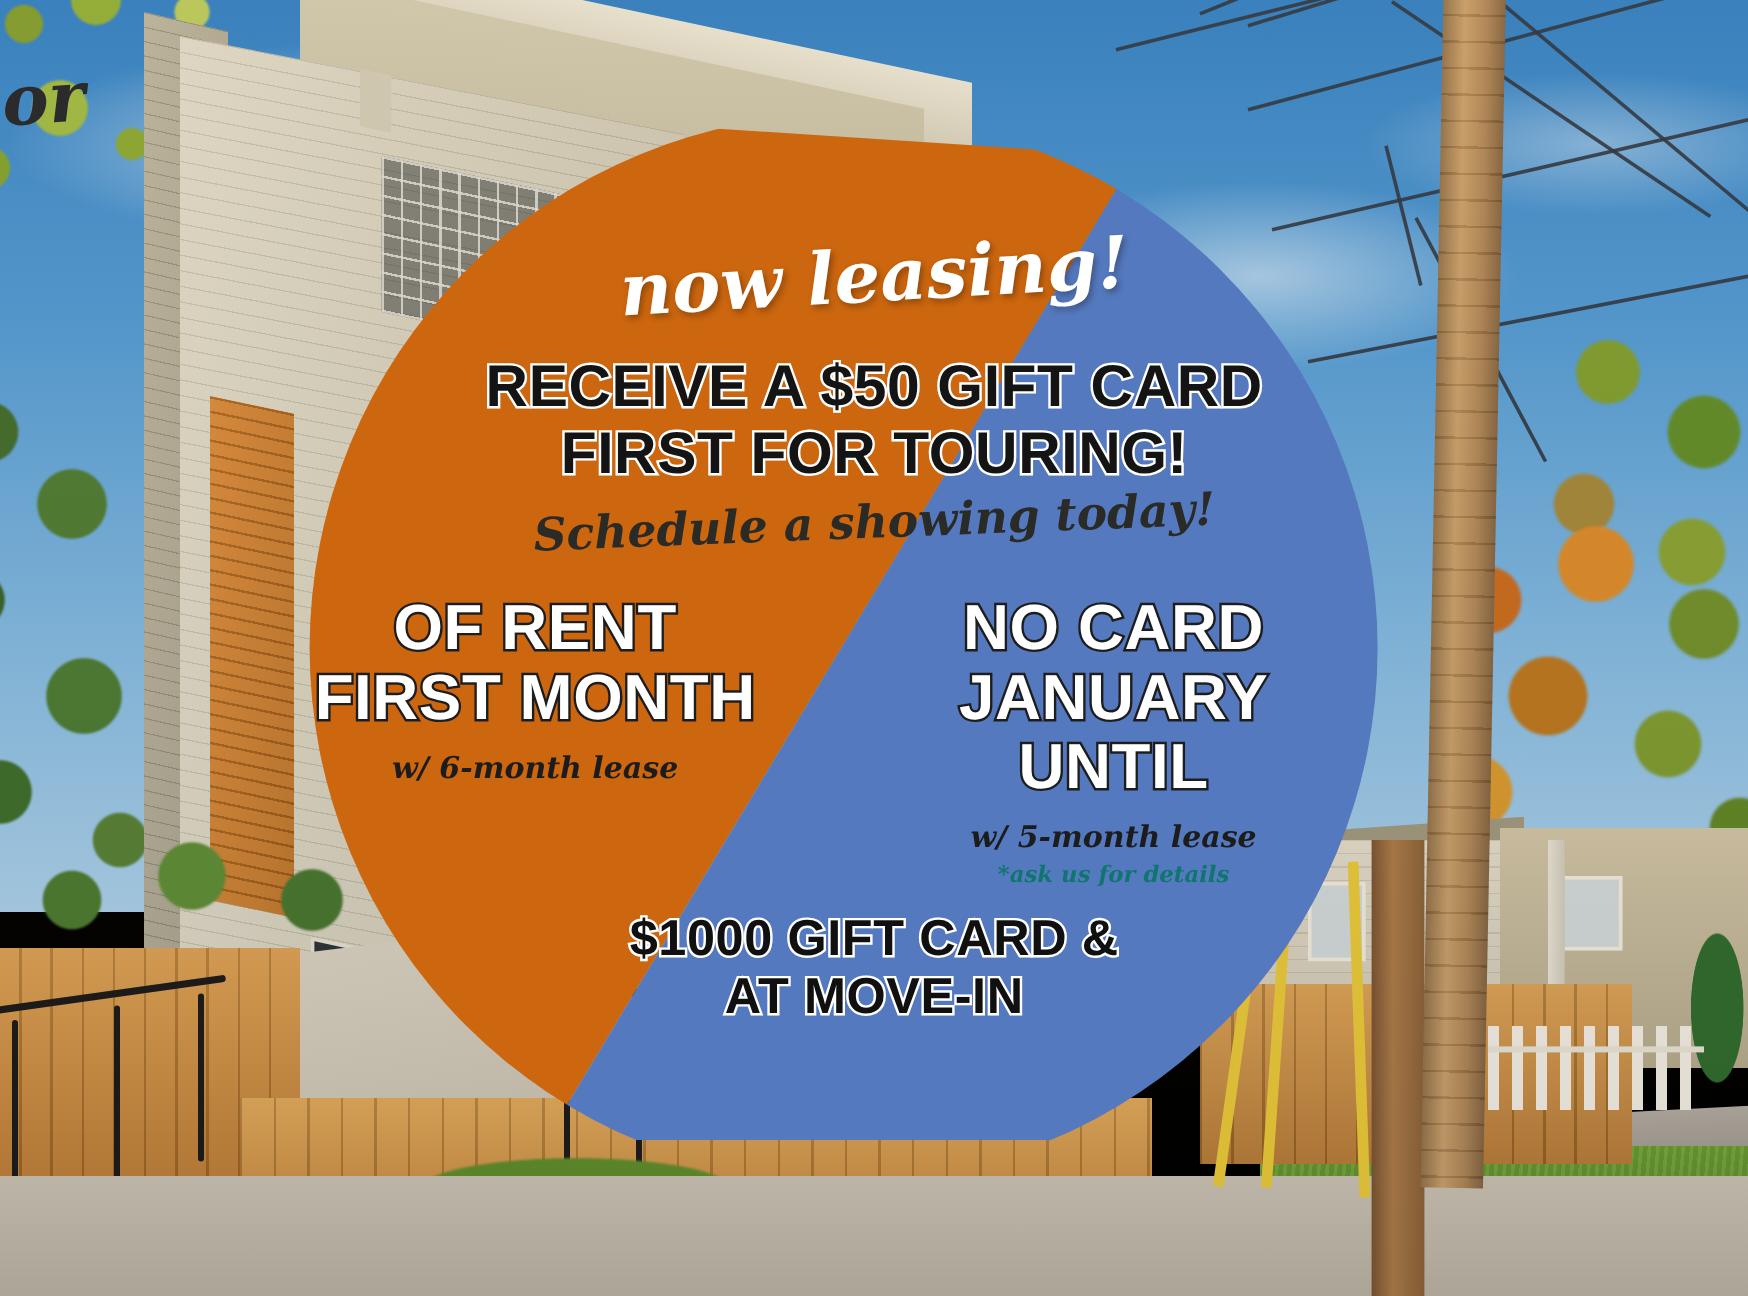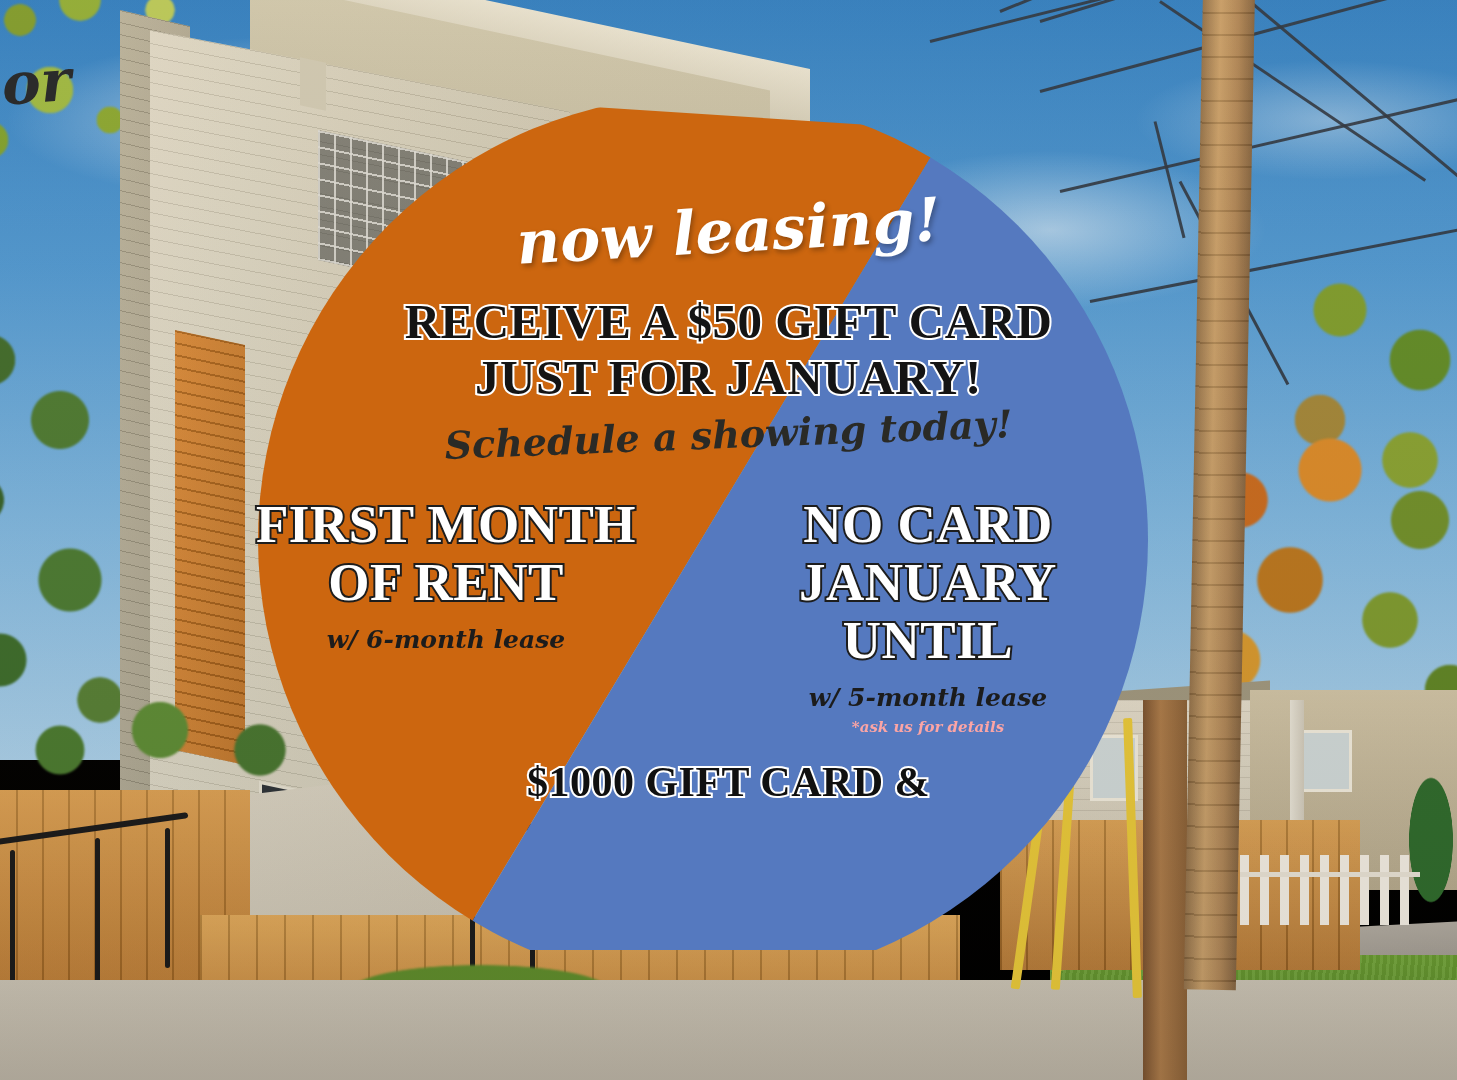--- a/index.html
+++ b/index.html
@@ -262,21 +262,21 @@
   
   .brandwrap{position:absolute;left:0;top:0;width:1457px;height:1080px;}
 
   
   .txt{position:absolute;width:100%;text-align:center;left:0;}
   .script{
     font-family:"DejaVu Serif",serif;
     font-style:italic;font-weight:700;
   }
   .blk{
-    font-family:Liberation Serif, serif;
+    font-family:Liberation Sans, sans-serif;
     font-weight:700;letter-spacing:.5px;
   }
 
   .t-now{
     top:196px;font-size:60px;color:#ffffff;
     text-shadow:2px 3px 5px rgba(0,0,0,.30);
     transform:rotate(-3.2deg);
   }
   .t-receive{
     top:294px;font-size:49px;line-height:56px;color:#141414;
@@ -294,21 +294,21 @@
   .col-left{position:absolute;left:236px;top:495px;width:420px;text-align:center;}
   .col-right{position:absolute;left:778px;top:495px;width:300px;text-align:center;}
   .big{
     font-size:53px;line-height:58px;color:#ffffff;
     -webkit-text-stroke:4px #1d1d1d;paint-order:stroke fill;
   }
   .sub{
     font-size:25px;color:#1c1c1c;margin-top:14px;
   }
   .subsm{
-    font-size:15px;color:#fca5a5;margin-top:6px;
+    font-size:19px;color:#0f766e;margin-top:6px;
   }
 
   .t-bottom{
     top:758px;font-size:42px;line-height:48px;color:#101010;
     -webkit-text-stroke:4px #ffffff;paint-order:stroke fill;
   }
 </style>
 </head>
 <body>
 
@@ -396,38 +396,39 @@
 
         <path id="petal-blue" d="M 947,130 L 455,950 L 1290,950 L 1290,130 Z" fill="#5579BF"></path>
       </g>
     </svg>
   </div>
 
   <div class="txt script t-now">now leasing!</div>
 
   <div class="txt blk t-receive">
     <div>RECEIVE A $50 GIFT CARD</div>
-    <div>JUST FOR JANUARY!</div>
+    <div>FIRST FOR TOURING!</div>
   </div>
 
   <div class="txt script t-schedule">Schedule a showing today!</div>
 
   <div class="col-left">
+    <div class="blk big">OF RENT</div>
     <div class="blk big">FIRST MONTH</div>
-    <div class="blk big">OF RENT</div>
     <div class="script sub">w/ 6-month lease</div>
   </div>
 
   <div class="script t-or">or</div>
 
   <div class="col-right">
     <div class="blk big">NO CARD</div>
     <div class="blk big">JANUARY</div>
     <div class="blk big">UNTIL</div>
     <div class="script sub">w/ 5-month lease</div>
     <div class="script subsm">*ask us for details</div>
   </div>
 
   <div class="txt blk t-bottom">
     <div>$1000 GIFT CARD &amp;</div>
+    <div>AT MOVE-IN</div>
   </div>
 
 </div>
 
 </body></html>

